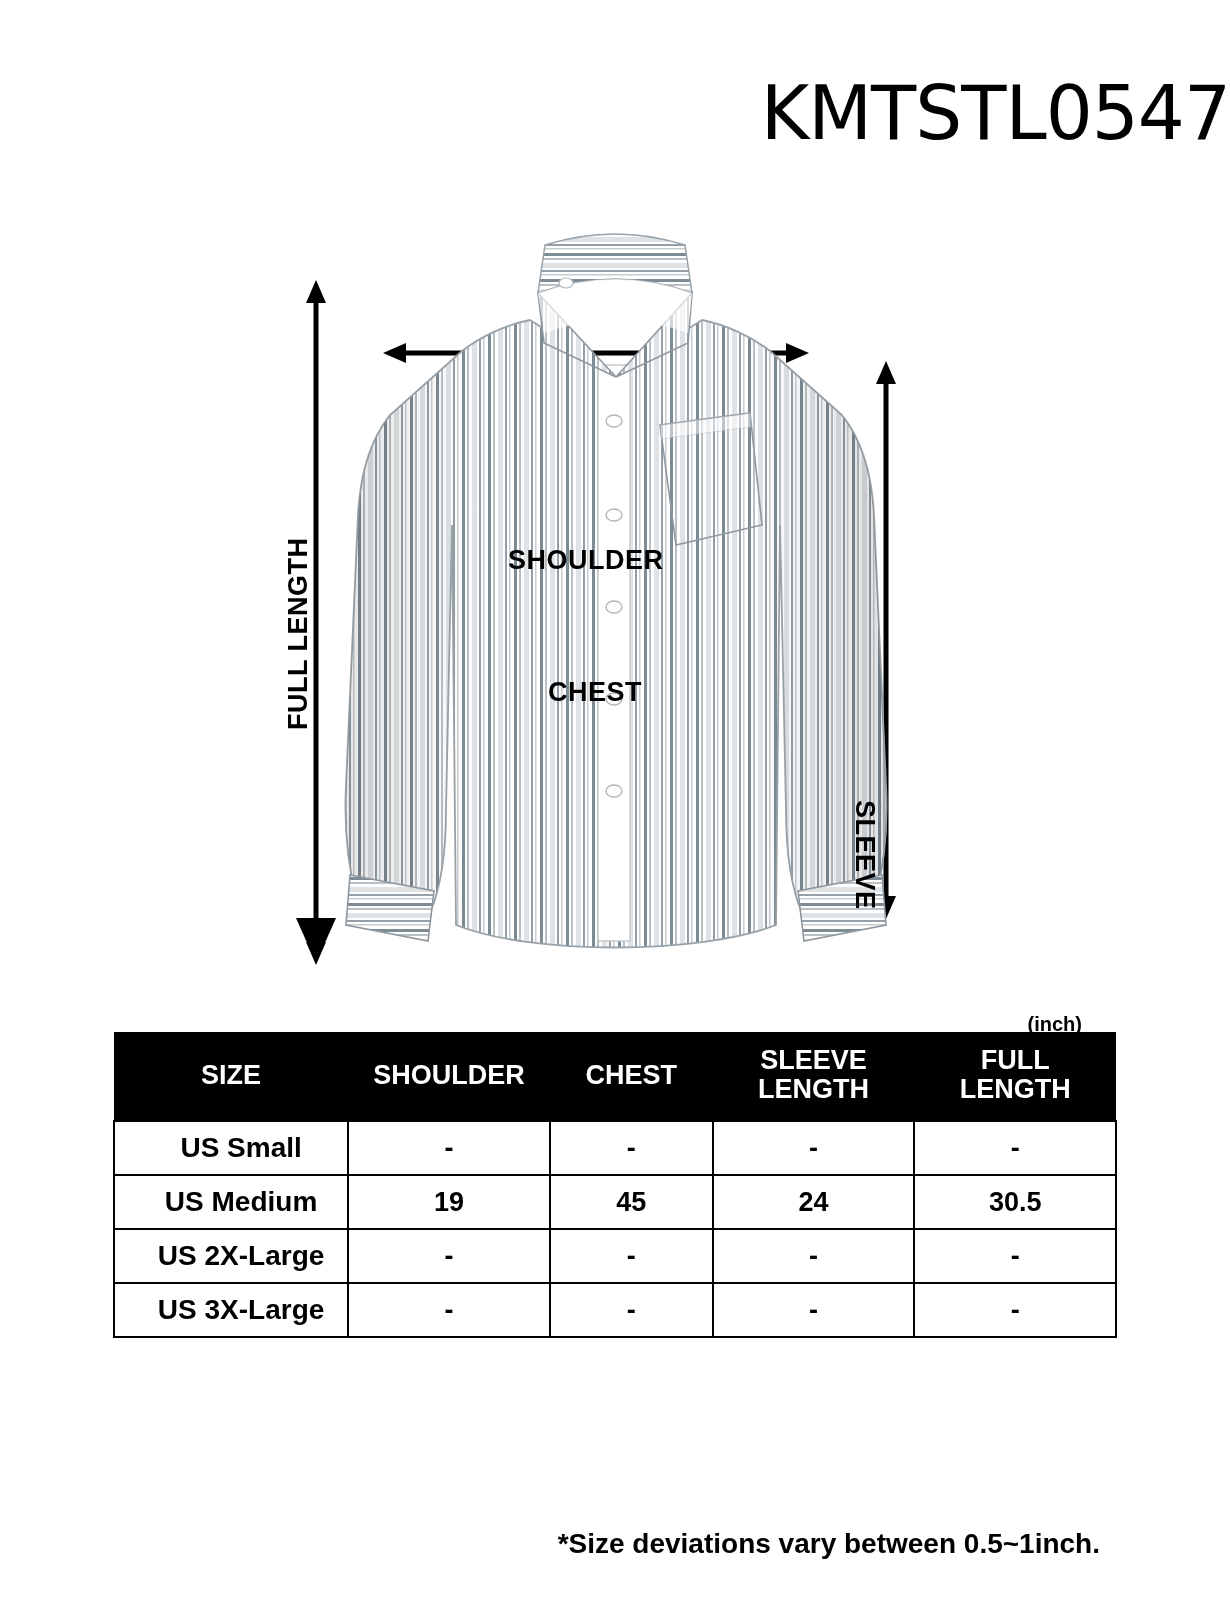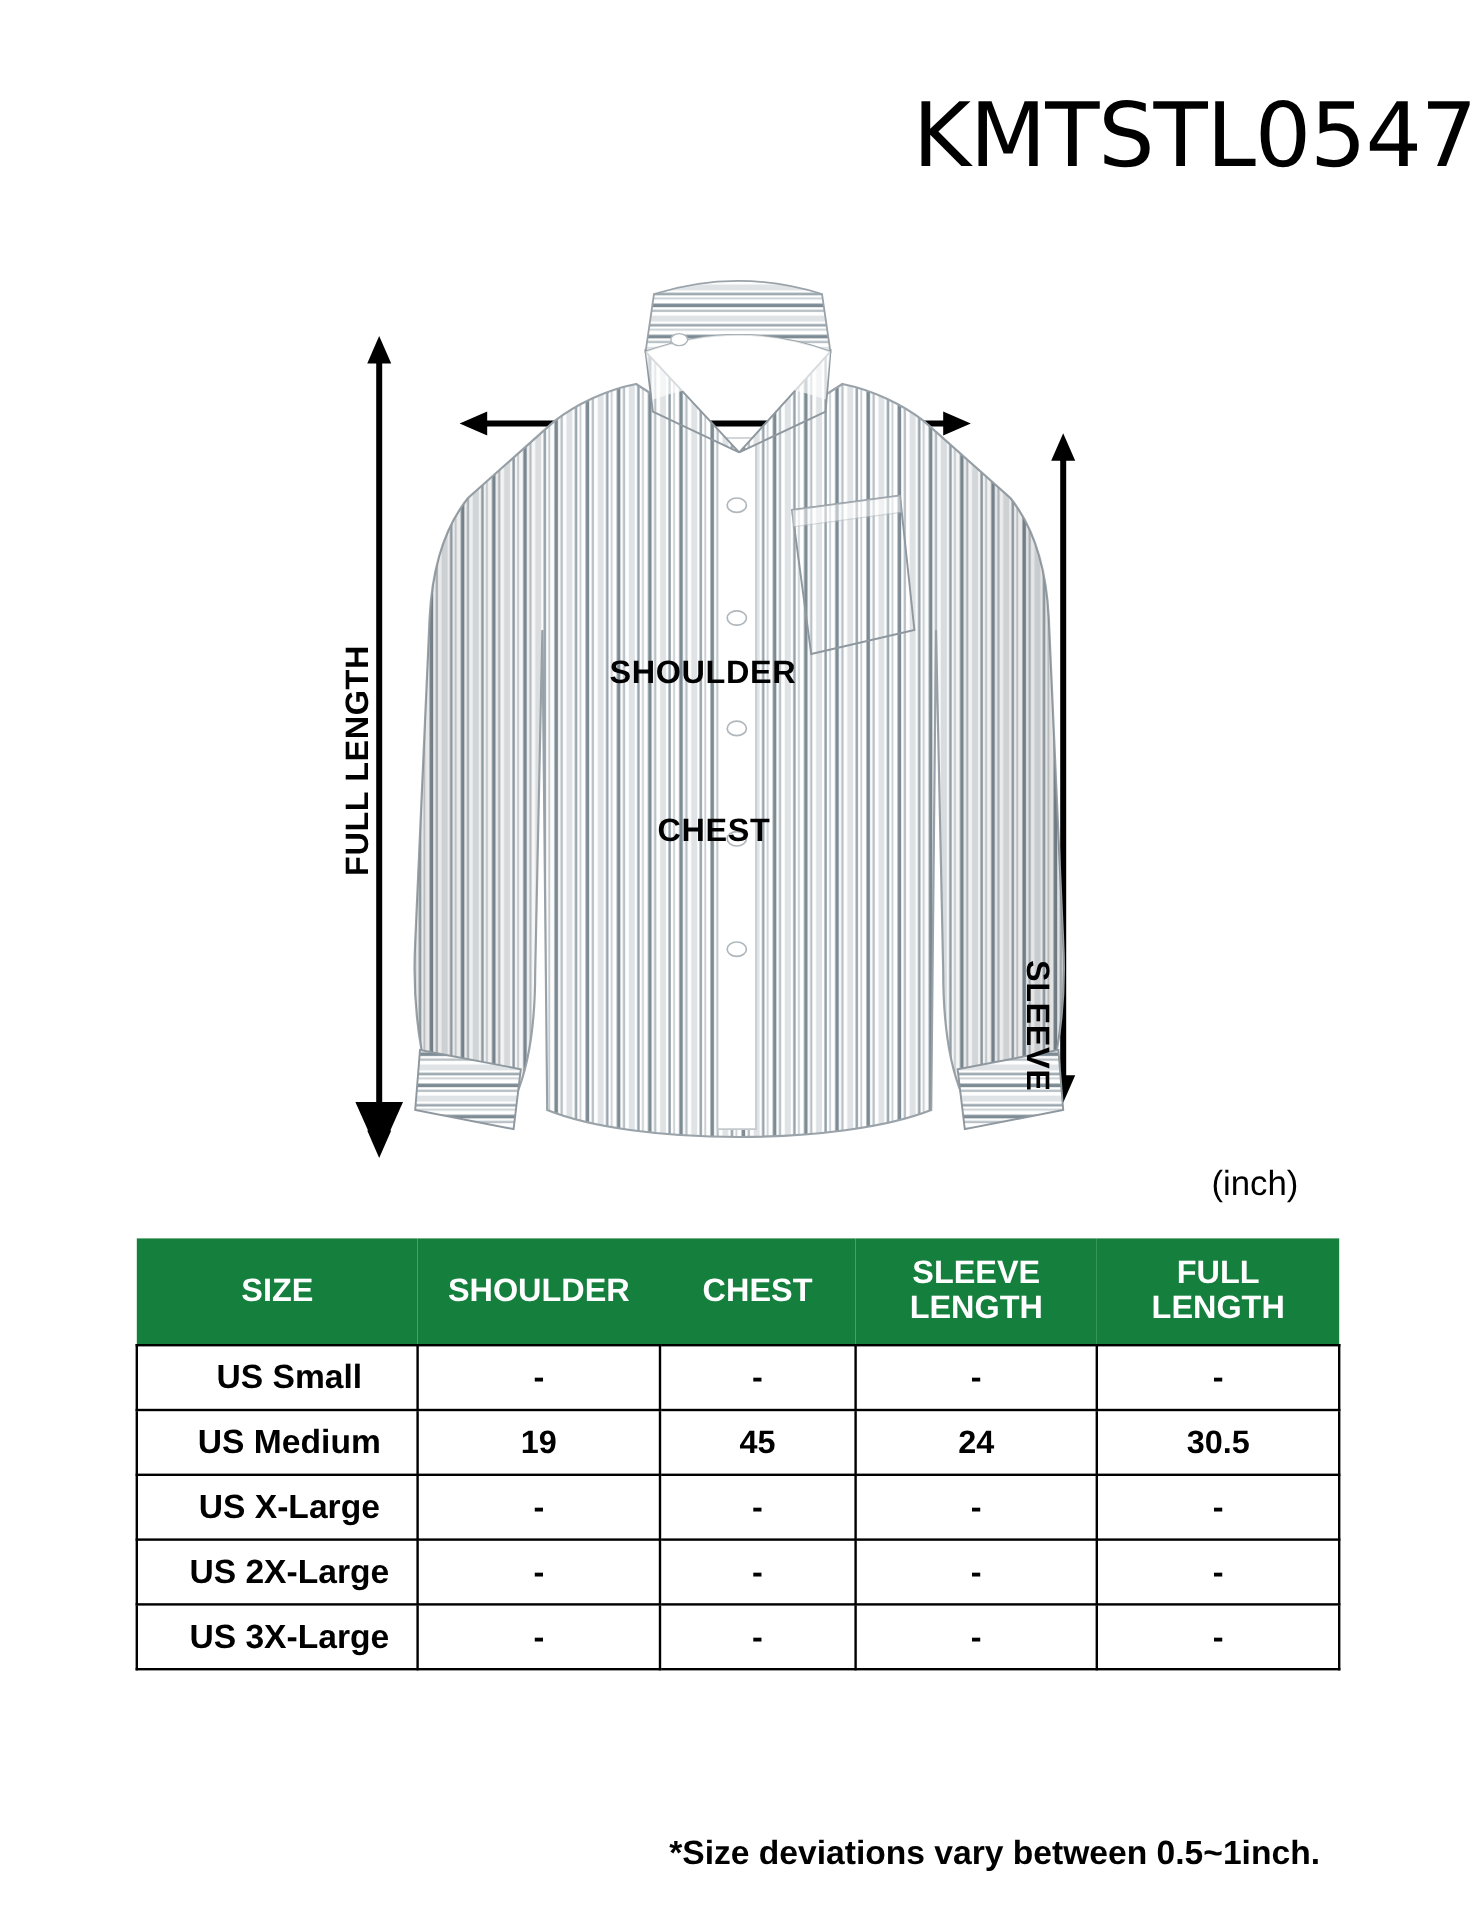--- a/index.html
+++ b/index.html
@@ -66,37 +66,37 @@
   .label-sleeve {
     left: 880px;
     top: 575px;
     transform: rotate(90deg);
     transform-origin: left top;
   }
 
   
   .unit-note {
     position: absolute;
-    top: 971px;
+    top: 1013px;
     right: 148px;
-    font-size: 29px;
-    font-weight: normal;
+    font-size: 20px;
+    font-weight: bold;
   }
 
   
   table.size-table {
     position: absolute;
     top: 1032px;
     left: 113px;
     width: 1004px;
     border-collapse: collapse;
     table-layout: fixed;
   }
   table.size-table thead th {
-    background: #15803d;
+    background: #000000;
     color: #ffffff;
     font-size: 27px;
     font-weight: bold;
     padding: 14px 4px 16px 4px;
     text-align: center;
     line-height: 1.08;
     border: none;
   }
   table.size-table tbody td {
     border: 2px solid #000000;
@@ -297,27 +297,20 @@
       <td>-</td>
     </tr>
     <tr>
       <td class="sizecell">US Medium</td>
       <td>19</td>
       <td>45</td>
       <td>24</td>
       <td>30.5</td>
     </tr>
     <tr>
-      <td class="sizecell">US X-Large</td>
-      <td>-</td>
-      <td>-</td>
-      <td>-</td>
-      <td>-</td>
-    </tr>
-    <tr>
       <td class="sizecell">US 2X-Large</td>
       <td>-</td>
       <td>-</td>
       <td>-</td>
       <td>-</td>
     </tr>
     <tr>
       <td class="sizecell">US 3X-Large</td>
       <td>-</td>
       <td>-</td>

